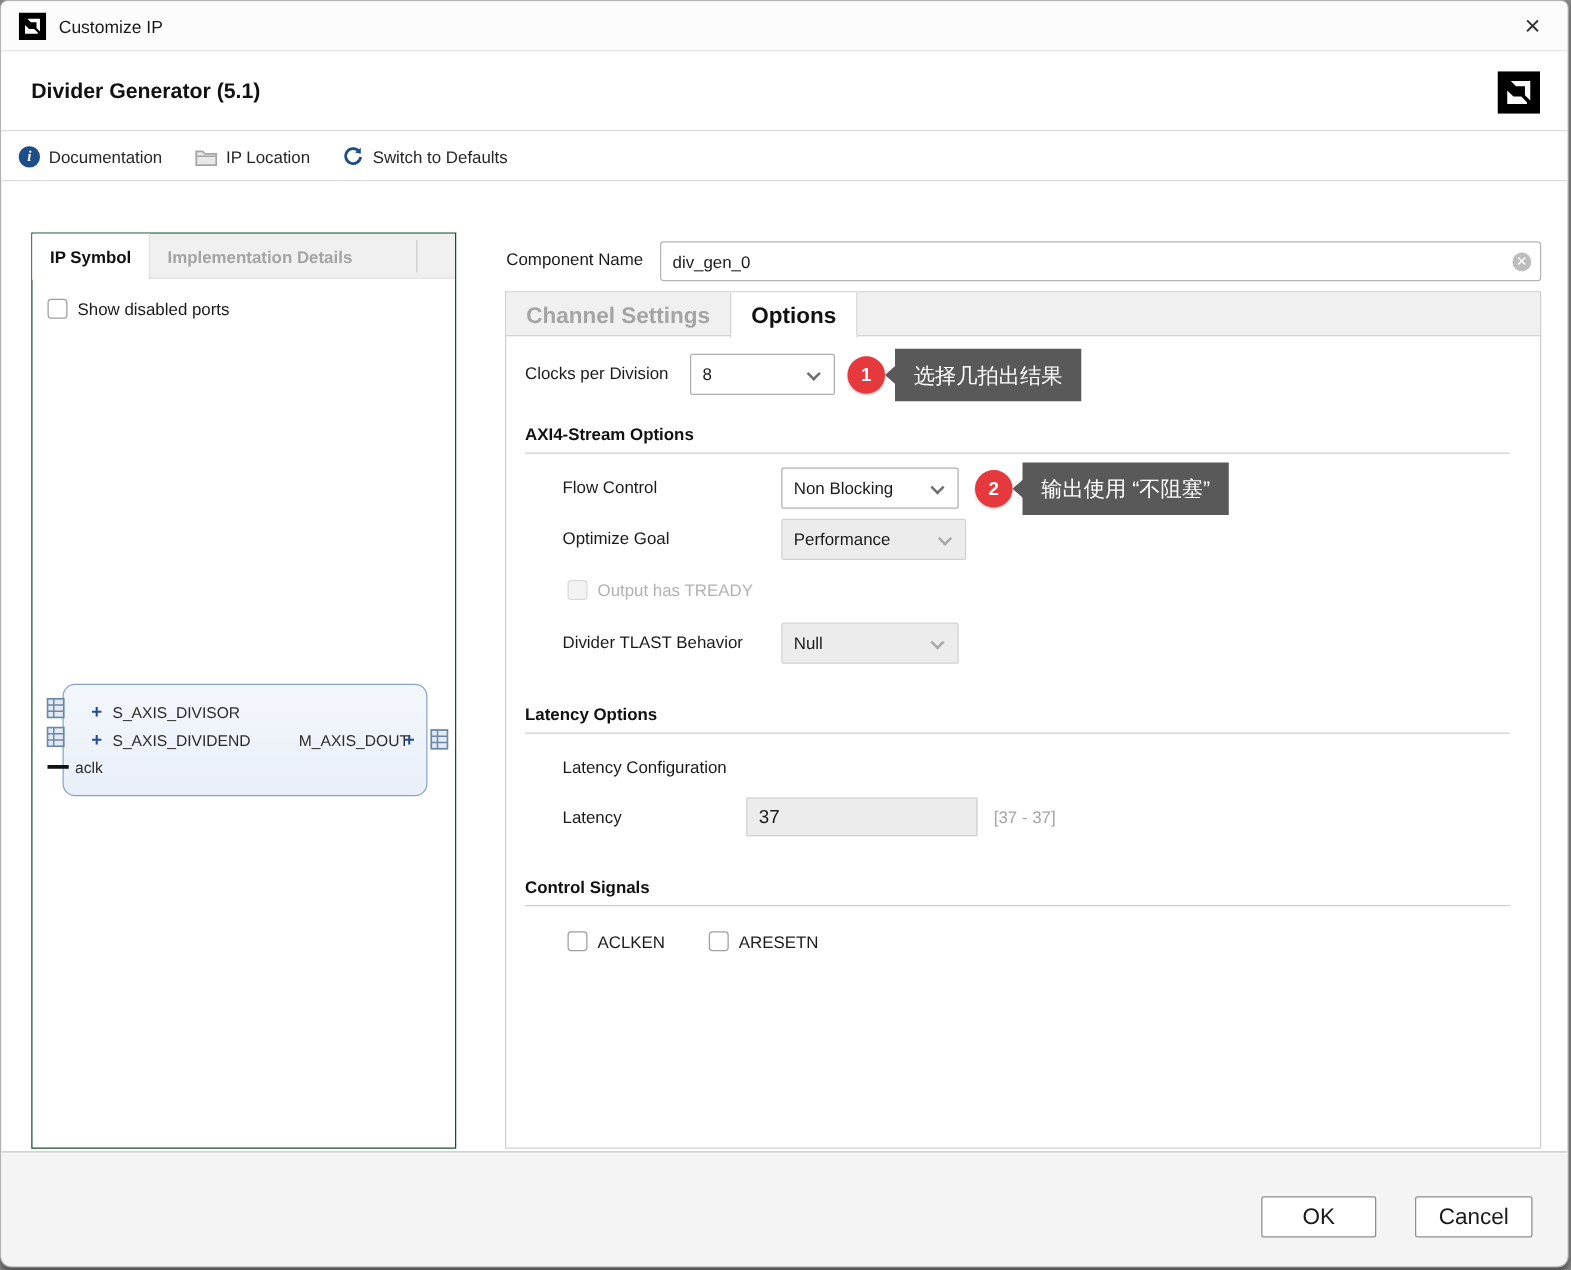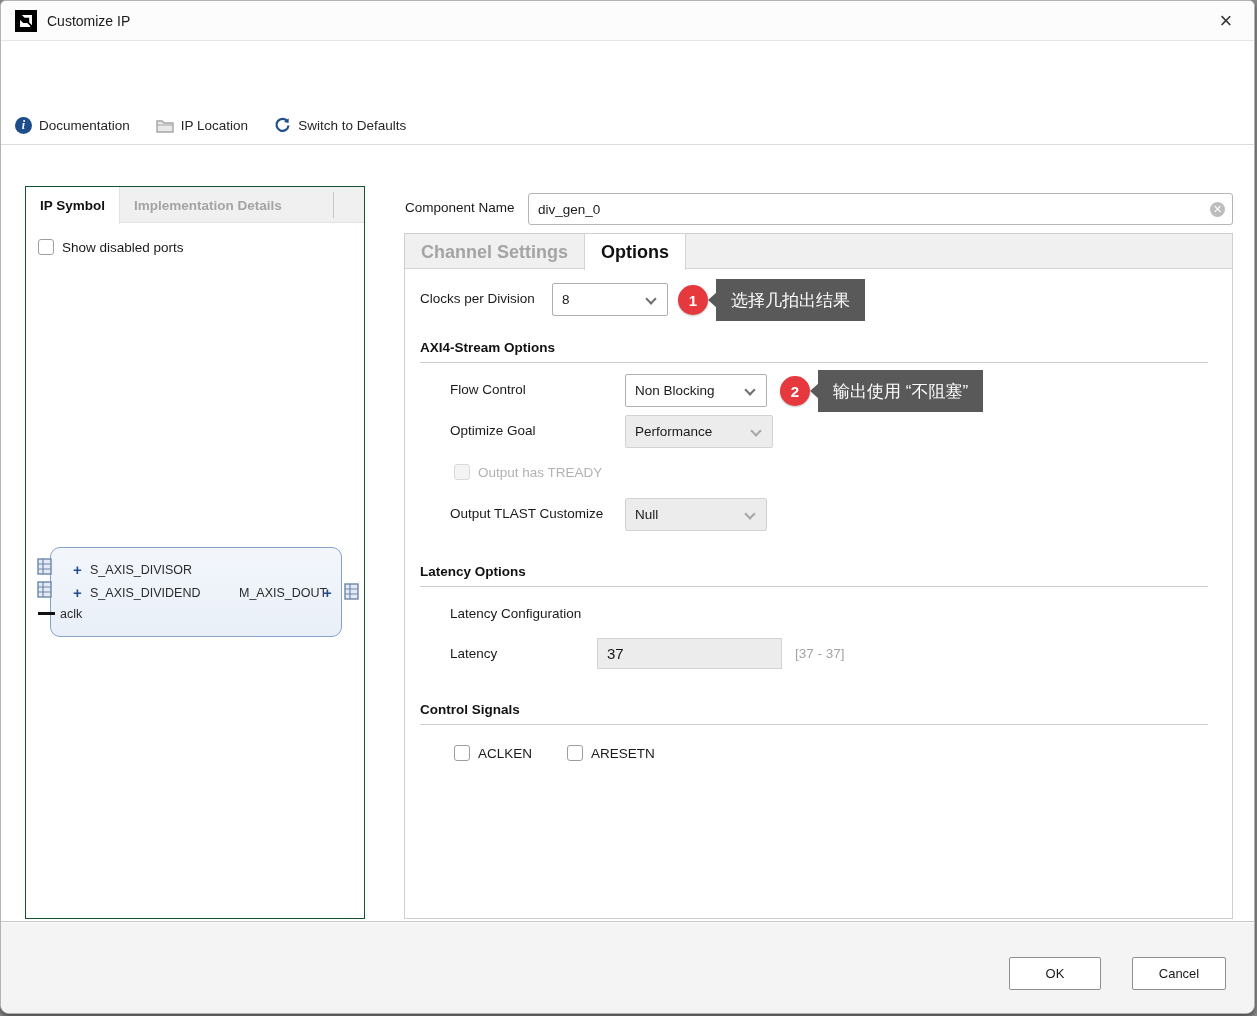--- a/index.html
+++ b/index.html
@@ -28,21 +28,21 @@
              border-bottom:1px solid #dcdcdc; display:flex; align-items:center; padding:0 14px; gap:26px; }
   .tool-item { display:flex; align-items:center; gap:7px; font-size:13.5px; color:#262626; cursor:default; }
   .info-ic { width:17px; height:17px; border-radius:50%; background:#1d4e89; color:#fff;
              font-size:12px; font-weight:bold; font-family:"Liberation Serif",serif;
              display:flex; align-items:center; justify-content:center; font-style:italic; }
 
   
   .footer { position:absolute; left:0; top:920px; right:0; bottom:0; background:#f4f4f4;
             border-top:1px solid #c6c6c6; box-shadow: inset 0 1px 0 #fdfdfd; }
   .btn { position:absolute; height:33px; background:#ffffff; border:1px solid #8f8f8f;
-         border-radius:2px; font-size:13px; color:#1a1a1a; display:flex; align-items:center;
+         border-radius:2px; font-size:18px; color:#1a1a1a; display:flex; align-items:center;
          justify-content:center; cursor:default; }
   .btn.ok { left:1008px; top:35px; width:92px; }
   .btn.cancel { left:1131px; top:35px; width:94px; }
 
   
   .left-panel { position:absolute; left:24px; top:185px; width:340px; height:733px;
                 background:#ffffff; border:1px solid #14532d; }
   .lp-tabs { position:absolute; left:0; top:0; right:0; height:36px; background:#f0f0f0;
              border-bottom:1px solid #e2e2e2; display:flex; }
   .lp-tab { height:37px; padding:0 14px; display:flex; align-items:center; font-size:13.5px;
@@ -113,20 +113,28 @@
   <div class="titlebar">
     <svg class="amd-sm" viewBox="0 0 24 24">
       <rect width="24" height="24" fill="#000"></rect>
       <path d="M7.5 5.5 H18.5 V16.5 L15.5 13.5 V8.5 H10.5 Z" fill="#fff"></path>
       <path d="M5.5 18.5 L5.5 10.8 L9 14.3 H13.4 L16.6 17.5 V18.5 Z" fill="#fff"></path>
     </svg>
     <span class="t-text">Customize IP</span>
     <span class="close-x">×</span>
   </div>
 
+  <div class="header">
+    <span class="h-title">Divider Generator (5.1)</span>
+    <svg class="amd-lg" viewBox="0 0 24 24">
+      <rect width="24" height="24" fill="#000"></rect>
+      <path d="M7.5 5.5 H18.5 V16.5 L15.5 13.5 V8.5 H10.5 Z" fill="#fff"></path>
+      <path d="M5.5 18.5 L5.5 10.8 L9 14.3 H13.4 L16.6 17.5 V18.5 Z" fill="#fff"></path>
+    </svg>
+  </div>
 
   <div class="toolbar">
     <div class="tool-item">
       <span class="info-ic">i</span>
       <span>Documentation</span>
     </div>
     <div class="tool-item">
       <svg width="18" height="15" viewBox="0 0 18 15">
         <path d="M1 3 h5 l2 2 h9 v9 H1 Z" fill="#e8e8e8" stroke="#a5a5a5" stroke-width="1.4"></path>
         <path d="M1 7 h16" stroke="#a5a5a5" stroke-width="1.2"></path>
@@ -213,21 +221,21 @@
     <div class="dd disabled" style="left:220px; top:181px; width:148px;">
       <span>Performance</span>
       <span class="chev"></span>
     </div>
 
     <div class="cb-row" style="position:absolute; left:49px; top:230px;">
       <span class="checkbox disabled"></span>
       <span class="fld-label dim" style="position:static;">Output has TREADY</span>
     </div>
 
-    <span class="fld-label" style="left:45px; top:272px;">Output TLAST Customize</span>
+    <span class="fld-label" style="left:45px; top:272px;">Divider TLAST Behavior</span>
     <div class="dd disabled" style="left:220px; top:264px; width:142px;">
       <span>Null</span>
       <span class="chev"></span>
     </div>
 
     <span class="sec-title" style="left:15px; top:330px;">Latency Options</span>
     <div class="sec-line" style="left:15px; top:352px; width:788px;"></div>
 
     <span class="fld-label" style="left:45px; top:372px;">Latency Configuration</span>
 

